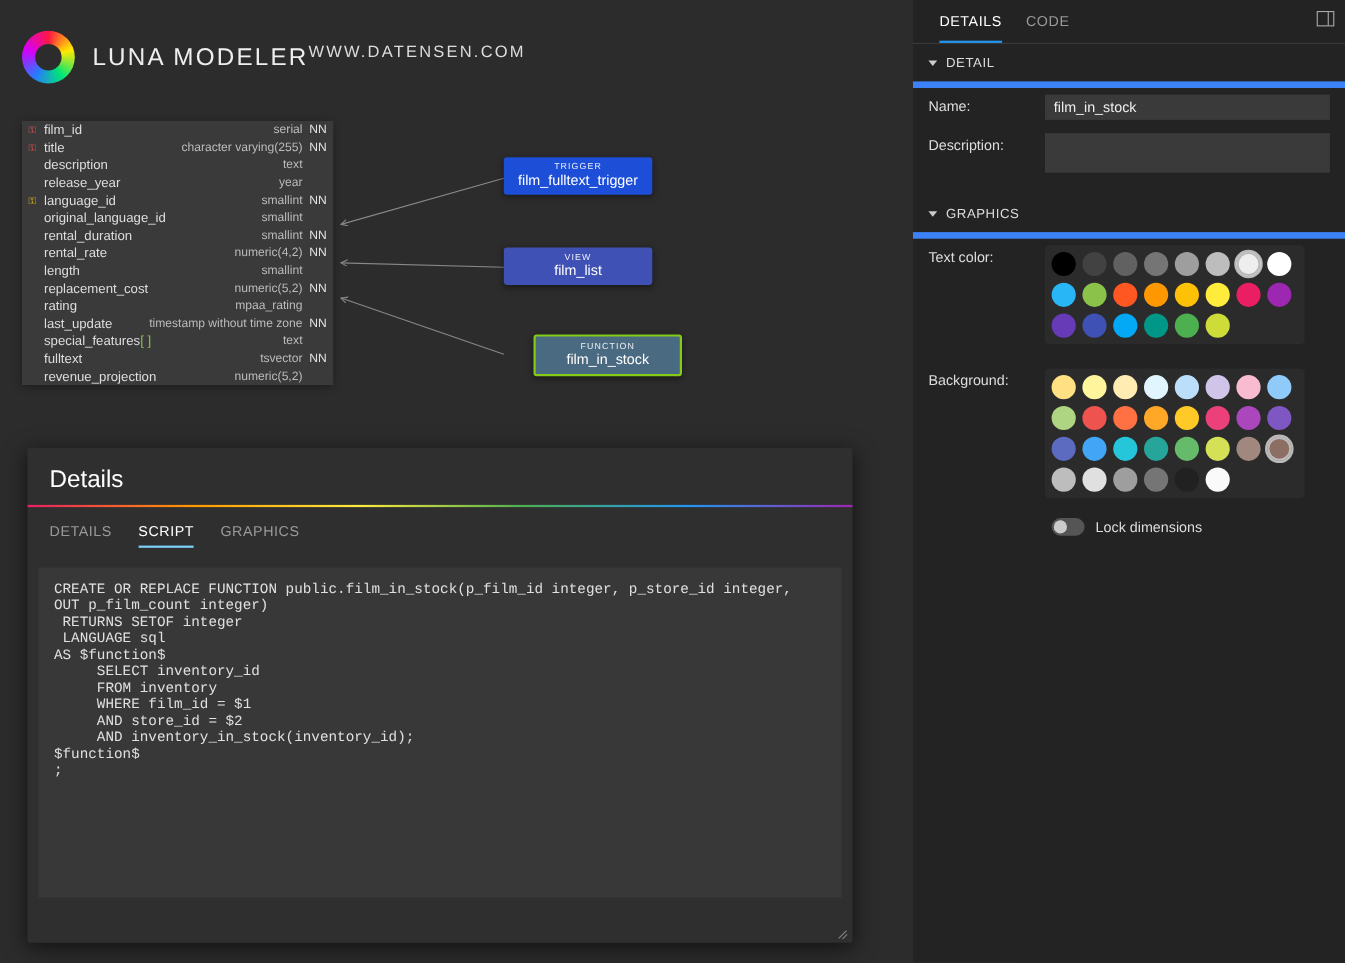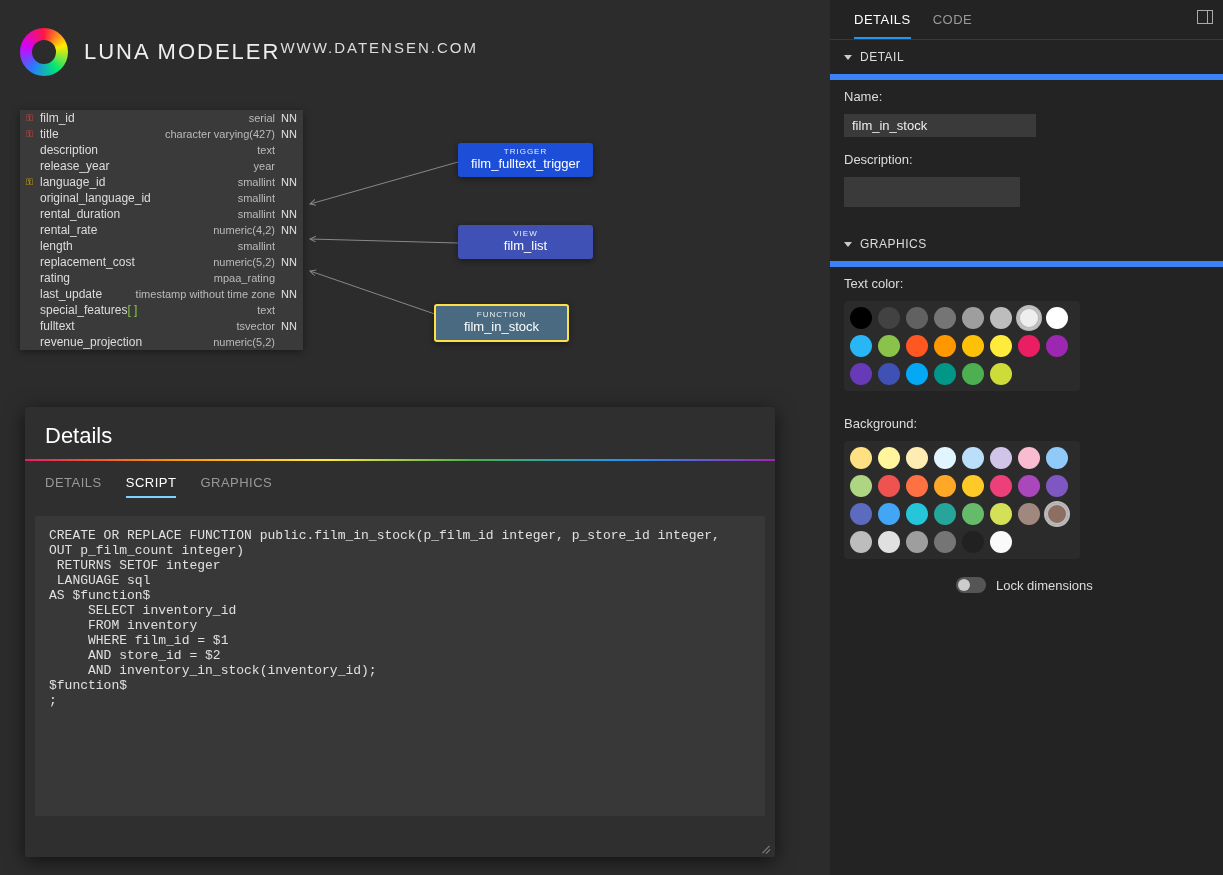--- a/index.html
+++ b/index.html
@@ -96,23 +96,23 @@
     text-align: center;
     color: #fff;
     padding: 4px 6px 6px 6px;
     box-shadow: 0 2px 6px rgba(0,0,0,.4);
   }
   .badge .kind { font-size: 8px; letter-spacing: 1px; opacity: .9; }
   .badge .label { font-size: 13px; }
   .badge-trigger { left: 458px; top: 143px; background: #1d4ed8; }
   .badge-view { left: 458px; top: 225px; background: #3f51b5; }
   .badge-function {
-    left: 434px; top: 304px;
+    left: 485px; top: 304px;
     background: #4a6a82;
-    border: 2px solid #fde047;
+    border: 2px solid #84cc16;
   }
 
   
   .connectors {
     position: absolute;
     left: 0; top: 0;
     width: 830px; height: 500px;
     pointer-events: none;
   }
   .connectors line, .connectors path {
@@ -237,21 +237,20 @@
     width: 0; height: 0;
     border-left: 4px solid transparent;
     border-right: 4px solid transparent;
     border-top: 5px solid #ccc;
   }
   .form-row {
     display: flex;
     align-items: flex-start;
     padding: 6px 14px;
     gap: 10px;
-    flex-direction: column;
   }
   .form-label {
     width: 96px;
     font-size: 13px;
     color: #ddd;
     padding-top: 3px;
   }
   .form-input {
     flex: 1;
     background: #3a3a3a;
@@ -331,21 +330,21 @@
           <span class="key-icon key-pk">⚿</span>
           <span class="col-name">film_id</span>
           <span class="col-spacer"></span>
           <span class="col-type">serial</span>
           <span class="col-nn">NN</span>
         </div>
         <div class="entity-row">
           <span class="key-icon key-pk">⚿</span>
           <span class="col-name">title</span>
           <span class="col-spacer"></span>
-          <span class="col-type">character varying(427)</span>
+          <span class="col-type">character varying(255)</span>
           <span class="col-nn">NN</span>
         </div>
         <div class="entity-row">
           <span class="key-icon "></span>
           <span class="col-name">description</span>
           <span class="col-spacer"></span>
           <span class="col-type">text</span>
           <span class="col-nn"></span>
         </div>
         <div class="entity-row">

